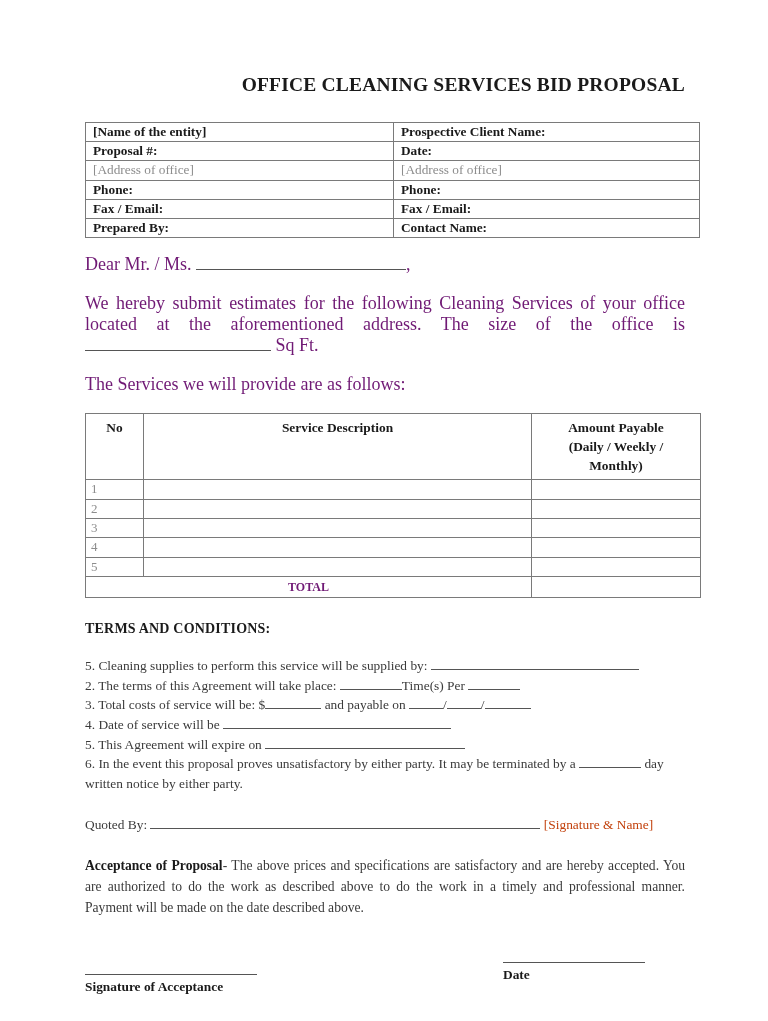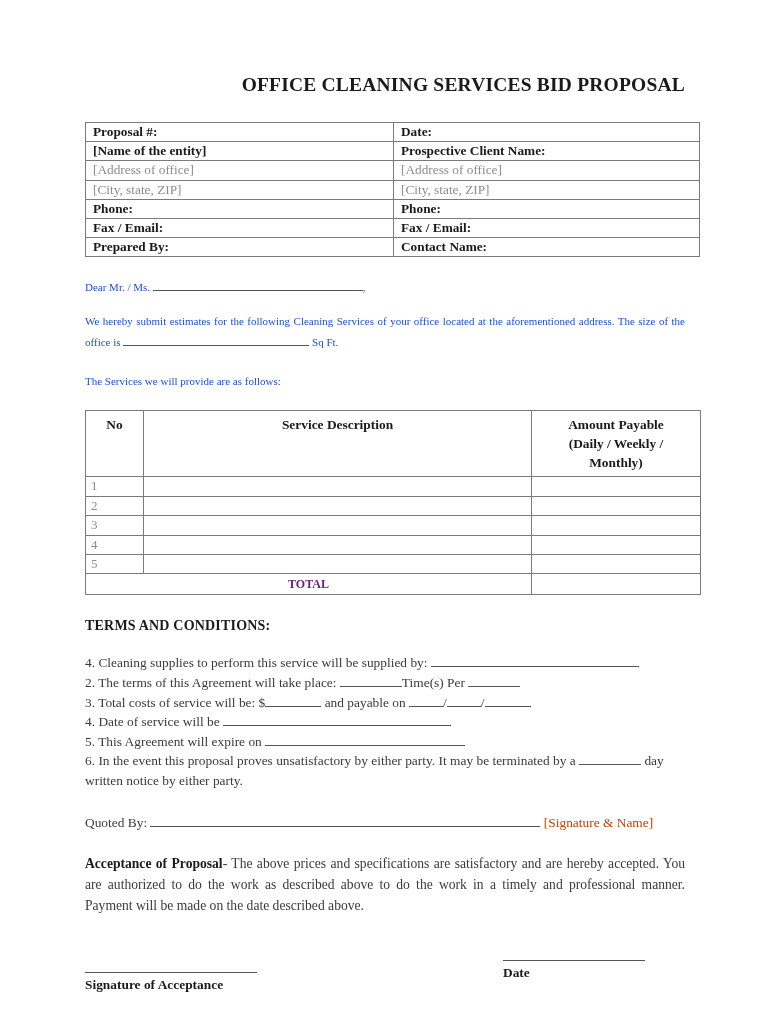--- a/index.html
+++ b/index.html
@@ -69,23 +69,23 @@
     white-space: nowrap;
     overflow: hidden;
   }
   .info-table td.c1 { width: 300px; }
   .info-table td.c2 { width: 298px; }
   .info-table td.bold   { font-weight: bold; color: #1a1a1a; }
   .info-table td.faded  { font-weight: normal; color: #8d8d8d; }
 
   
   .letter {
-    margin-top: 24px;
-    font-size: 11px;
-    color: #1d4ed8;
+    margin-top: 16px;
+    font-size: 18px;
+    color: #701a75;
   }
   .salutation {
     margin: 0;
     padding: 0;
     white-space: nowrap;
   }
   .para {
     margin: 0;
     padding: 0;
     text-align: justify;
@@ -227,34 +227,30 @@
 <body>
 
 <div class="page">
   <div class="content">
 
     <h1 class="doc-title">OFFICE CLEANING SERVICES BID PROPOSAL</h1>
 
     <table class="info-table">
       <tbody>
         <tr>
+          <td class="c1 bold">[Name of the entity]</td>
+          <td class="c2 bold">Prospective Client Name:</td>
+        </tr>
+        <tr>
           <td class="c1 bold">Proposal #:</td>
           <td class="c2 bold">Date:</td>
         </tr>
         <tr>
-          <td class="c1 bold">[Name of the entity]</td>
-          <td class="c2 bold">Prospective Client Name:</td>
-        </tr>
-        <tr>
           <td class="c1 faded">[Address of office]</td>
           <td class="c2 faded">[Address of office]</td>
-        </tr>
-        <tr>
-          <td class="c1 faded">[City, state, ZIP]</td>
-          <td class="c2 faded">[City, state, ZIP]</td>
         </tr>
         <tr>
           <td class="c1 bold">Phone:</td>
           <td class="c2 bold">Phone:</td>
         </tr>
         <tr>
           <td class="c1 bold">Fax / Email:</td>
           <td class="c2 bold">Fax / Email:</td>
         </tr>
         <tr>
@@ -319,21 +315,21 @@
           <td class="row-blank"></td>
         </tr>
       </tbody>
     </table>
 
     <h2 class="terms-heading">TERMS AND CONDITIONS:</h2>
 
     <div class="terms-spacer"></div>
 
     <ul class="terms-list">
-      <li><span>4. Cleaning supplies to perform this service will be supplied by: </span><span class="rule t1"></span></li>
+      <li><span>5. Cleaning supplies to perform this service will be supplied by: </span><span class="rule t1"></span></li>
 
       <li><span>2. The terms of this Agreement will take place: </span><span class="rule t2a"></span><span>Time(s) Per </span><span class="rule t2b"></span></li>
 
       <li><span>3. Total costs of service will be: $</span><span class="rule t3a"></span><span> and payable on </span><span class="rule t3b"></span><span>/</span><span class="rule t3c"></span><span>/</span><span class="rule t3d"></span></li>
 
       <li><span>4. Date of service will be </span><span class="rule t4"></span></li>
 
       <li><span>5. This Agreement will expire on </span><span class="rule t5"></span></li>
 
       <li class="wrap"><span>6. In the event this proposal proves unsatisfactory by either party. It may be terminated by a </span><span class="rule t6"></span><span> day written notice by either party.</span></li>

